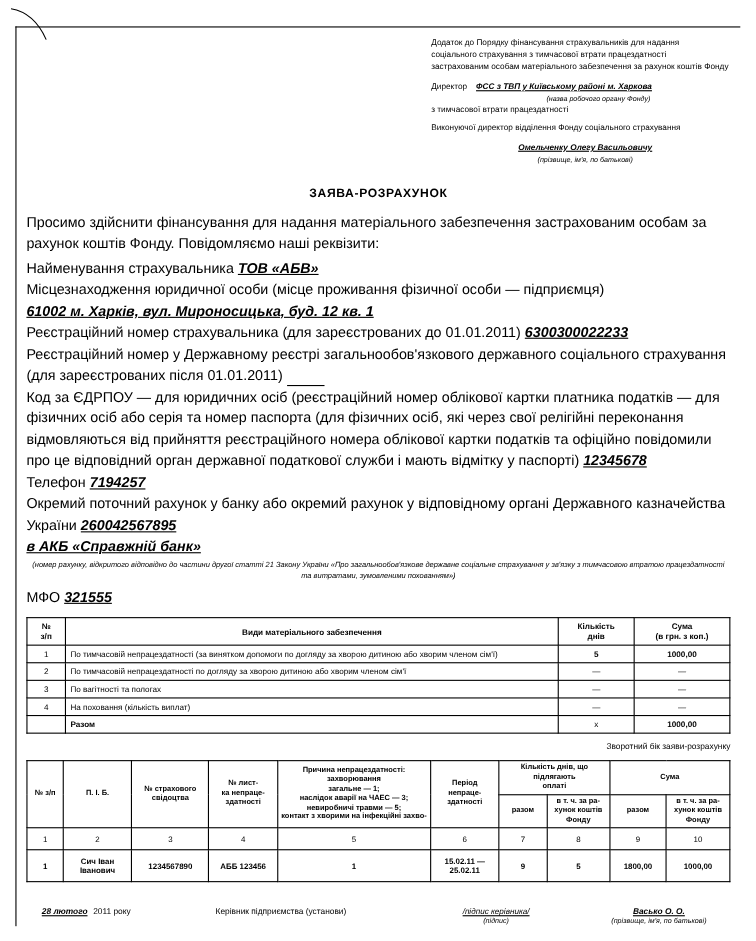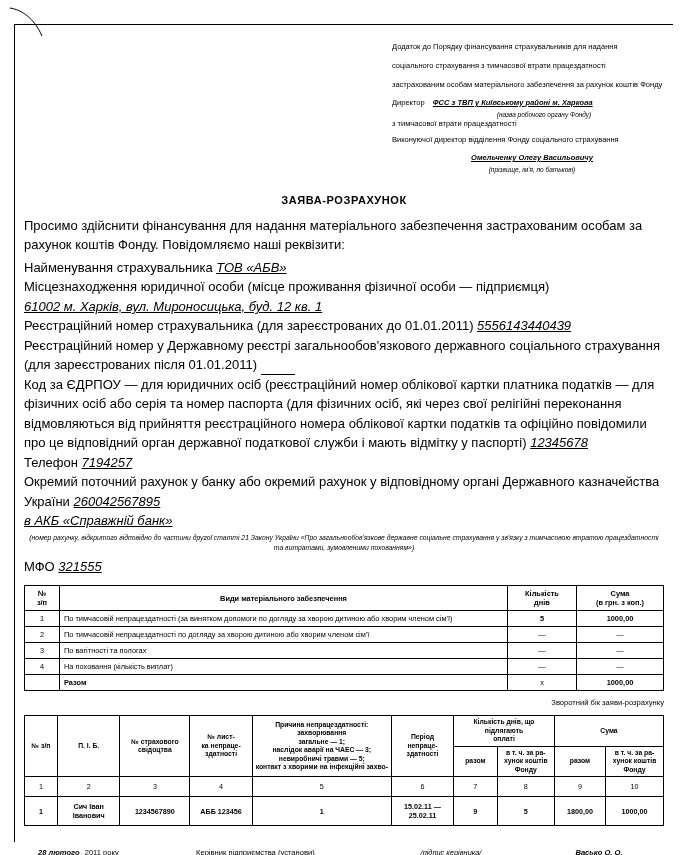--- a/index.html
+++ b/index.html
@@ -47,21 +47,21 @@
     top: 34px;
     width: 640px;
   }
 
   .hdr-block {
     margin-left: 368px;
     width: 280px;
     font-size: 7.5px;
     line-height: 1.45;
   }
-  .hdr-block .ln { display: block; margin-top: 8px; }
+  .hdr-block .ln { display: block; }
   .u { text-decoration: underline; }
   .bi { font-weight: bold; font-style: italic; }
 
   .dir-row {
     margin-top: 7px;
     white-space: nowrap;
   }
   .small-note {
     font-size: 6.5px;
     font-style: italic;
@@ -76,21 +76,21 @@
     letter-spacing: 0.6px;
     margin: 20px 0 10px 0;
   }
 
   .para {
     font-size: 13px;
     line-height: 1.5;
     text-align: left;
   }
   .val-u {
-    font-weight: normal;
+    font-weight: bold;
     font-style: italic;
     text-decoration: underline;
     white-space: nowrap;
     text-align: right;
   }
   .blank {
     display: inline-block;
     border-bottom: 1px solid #000;
     width: 34px;
     vertical-align: bottom;
@@ -213,21 +213,21 @@
       <span class="val-u">ТОВ «АБВ»</span>
     </div>
 
     <div class="para">
       <span>Місцезнаходження юридичної особи (місце проживання фізичної особи — підприємця)</span>
       <span class="val-u">61002 м. Харків, вул. Мироносицька, буд. 12 кв. 1</span>
     </div>
 
     <div class="para">
       <span>Реєстраційний номер страхувальника (для зареєстрованих до 01.01.2011)</span>
-      <span class="val-u">5556143440439</span>
+      <span class="val-u">6300300022233</span>
     </div>
 
     <div class="para">
       <span>Реєстраційний номер у Державному реєстрі загальнообов'язкового державного соціального страхування (для зареєстрованих після 01.01.2011)</span>
       <span class="blank"></span>
     </div>
 
     <div class="para">
       <span>Код за ЄДРПОУ — для юридичних осіб (реєстраційний номер облікової картки платника податків — для фізичних осіб або серія та номер паспорта (для фізичних осіб, які через свої релігійні переконання відмовляються від прийняття реєстраційного номера облікової картки податків та офіційно повідомили про це відповідний орган державної податкової служби і мають відмітку у паспорті)</span>
       <span class="val-u">12345678</span>

